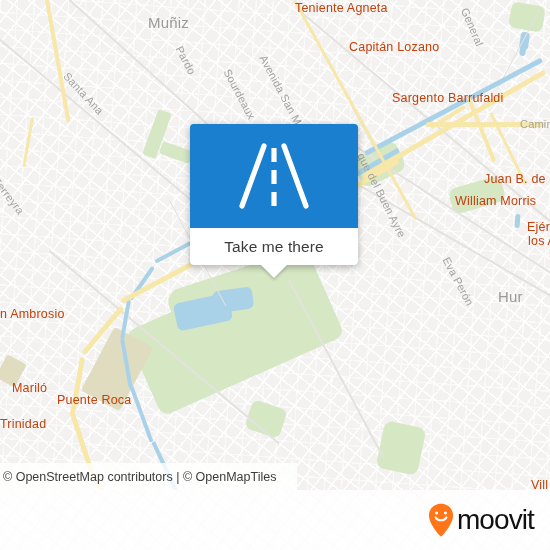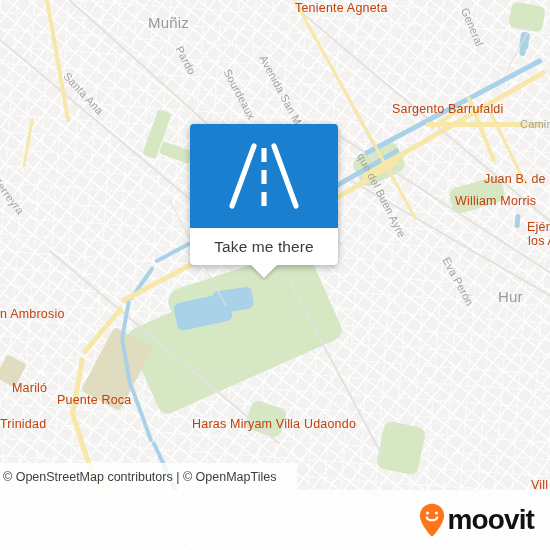--- a/index.html
+++ b/index.html
@@ -44,21 +44,21 @@
   .rd-thin{background:#e3e2df;}
 
   
   .lbl{position:absolute;color:#9b9b9b;white-space:nowrap;font-size:11.5px;letter-spacing:.2px;}
   .lbl.big{font-size:15px;color:#9a9a9a;}
   .lbl.mid{font-size:12.5px;color:#c2410c;}
   .lbl.street{color:#a3a3a3;font-size:11px;}
 
   
   #card{
-    position:absolute;left:190px;top:124px;width:148px;height:141px;
+    position:absolute;left:190px;top:124px;width:168px;height:141px;
     border-radius:4px;background:#5eead4;
     box-shadow:0 2px 7px rgba(0,0,0,.30);
   }
   #card-head{
     height:104px;border-radius:4px 4px 0 0;
     display:flex;align-items:center;justify-content:center;
   }
   #card-body{
     height:37px;display:flex;align-items:center;justify-content:center;
     border-radius:0 0 4px 4px;background:#fff;
@@ -90,21 +90,21 @@
     background-image:
       repeating-linear-gradient(38deg, rgba(232,232,232,1) 0 1.5px, rgba(0,0,0,0) 1.5px 13px),
       repeating-linear-gradient(128deg, rgba(232,232,232,1) 0 1.5px, rgba(0,0,0,0) 1.5px 13px);
   }
   #footer-veil{position:absolute;inset:0;background:rgba(255,255,255,.62);}
   #footer-title{
     position:absolute;left:25px;top:50%;transform:translateY(-50%);
     font-size:17.5px;color:#3b3b3b;white-space:nowrap;
   }
   #brand{position:absolute;right:16px;top:50%;transform:translateY(-50%);display:flex;align-items:center;gap:3px;}
-  #brand-word{font-size:28px;font-weight:bold;color:#111;letter-spacing:-.9px;line-height:1;}
+  #brand-word{font-size:28px;font-weight:normal;color:#111;letter-spacing:-.9px;line-height:1;}
 </style>
 </head>
 <body>
 
 <div id="app">
 
   <div id="map">
 
     <div class="layer grid-b"></div>
     <div class="layer grid-a"></div>
@@ -165,40 +165,40 @@
         <div class="road rd-high" style="left: 220px; top: 252px; width: 110px; height: 5px; transform: rotate(152deg);"></div>
         <div class="road rd-high" style="left: 124px; top: 309px; width: 60px; height: 5px; transform: rotate(130deg);"></div>
         <div class="road rd-high" style="left: 85px; top: 358px; width: 60px; height: 5px; transform: rotate(100deg);"></div>
         <div class="road rd-high" style="left: 74px; top: 410px; width: 70px; height: 5px; transform: rotate(72deg);"></div>
         <div class="road rd-high" style="left: 96px; top: 474px; width: 40px; height: 5px; transform: rotate(62deg);"></div>
         <div class="road rd-high" style="left: 492px; top: 112px; width: 80px; height: 3.2px; transform: rotate(64deg);"></div>
       </div>
     <div class="layer" id="labels-layer">
         <div class="lbl big" style="left: 148px; top: 14px; transform-origin: 0px 0px;">Muñiz</div>
         <div class="lbl mid" style="left: 295px; top: 1px; transform-origin: 0px 0px;">Teniente Agneta</div>
-        <div class="lbl mid" style="left: 392px; top: 91px; transform-origin: 0px 0px; margin-top: 11px;">Sargento Barrufaldi</div>
+        <div class="lbl mid" style="left: 349px; top: 40px; transform-origin: 0px 0px;">Capitán Lozano</div>
+        <div class="lbl mid" style="left: 392px; top: 91px; transform-origin: 0px 0px;">Sargento Barrufaldi</div>
         <div class="lbl street" style="left: 184px; top: 44px; transform-origin: 0px 0px; transform: rotate(62deg);">Pardo</div>
         <div class="lbl street" style="left: 70px; top: 70px; transform-origin: 0px 0px; transform: rotate(47deg);">Santa Ana</div>
         <div class="lbl street" style="left: 232px; top: 67px; transform-origin: 0px 0px; transform: rotate(62deg);">Sourdeaux</div>
         <div class="lbl street" style="left: 268px; top: 53px; transform-origin: 0px 0px; transform: rotate(62deg);">Avenida San Martín</div>
         <div class="lbl street" style="left: 470px; top: 6px; transform-origin: 0px 0px; transform: rotate(67deg);">General</div>
         <div class="lbl street" style="left: 520px; top: 118px; transform-origin: 0px 0px;">Camin</div>
         <div class="lbl street" style="left: 0px; top: 175px; transform-origin: 0px 0px; transform: rotate(52deg);">Ferreyra</div>
         <div class="lbl street" style="left: 366px; top: 151px; transform-origin: 0px 0px; transform: rotate(63deg);">que del Buen Ayre</div>
         <div class="lbl mid" style="left: 484px; top: 172px; transform-origin: 0px 0px;">Juan B. de La Sal</div>
         <div class="lbl mid" style="left: 455px; top: 194px; transform-origin: 0px 0px;">William Morris</div>
         <div class="lbl mid" style="left: 527px; top: 220px; transform-origin: 0px 0px;">Ejérc</div>
         <div class="lbl mid" style="left: 528px; top: 234px; transform-origin: 0px 0px;">los A</div>
         <div class="lbl street" style="left: 451px; top: 255px; transform-origin: 0px 0px; transform: rotate(62deg);">Eva Perón</div>
         <div class="lbl big" style="left: 498px; top: 288px; transform-origin: 0px 0px;">Hur</div>
         <div class="lbl mid" style="left: 0px; top: 307px; transform-origin: 0px 0px;">n Ambrosio</div>
         <div class="lbl mid" style="left: 12px; top: 381px; transform-origin: 0px 0px;">Mariló</div>
         <div class="lbl mid" style="left: 57px; top: 393px; transform-origin: 0px 0px;">Puente Roca</div>
         <div class="lbl mid" style="left: 0px; top: 417px; transform-origin: 0px 0px;">Trinidad</div>
-        <div class="lbl mid" style="left: 192px; top: 417px; transform-origin: 0px 0px;">Haras Miryam Villa Udaondo</div>
         <div class="lbl mid" style="left: 531px; top: 478px; transform-origin: 0px 0px;">Vill</div>
       </div>
 
     <div id="card">
       <div id="card-head" style="background: rgb(26, 127, 206);">
         <svg width="86" height="72" viewBox="0 0 86 72">
           <path d="M33 6 L11 66" stroke="#ffffff" stroke-width="5.2" stroke-linecap="round" fill="none"></path>
           <path d="M53 6 L75 66" stroke="#ffffff" stroke-width="5.2" stroke-linecap="round" fill="none"></path>
           <line x1="43" y1="8" x2="43" y2="22" stroke="#ffffff" stroke-width="5.2" stroke-linecap="butt"></line>
           <line x1="43" y1="30" x2="43" y2="44" stroke="#ffffff" stroke-width="5.2" stroke-linecap="butt"></line>

